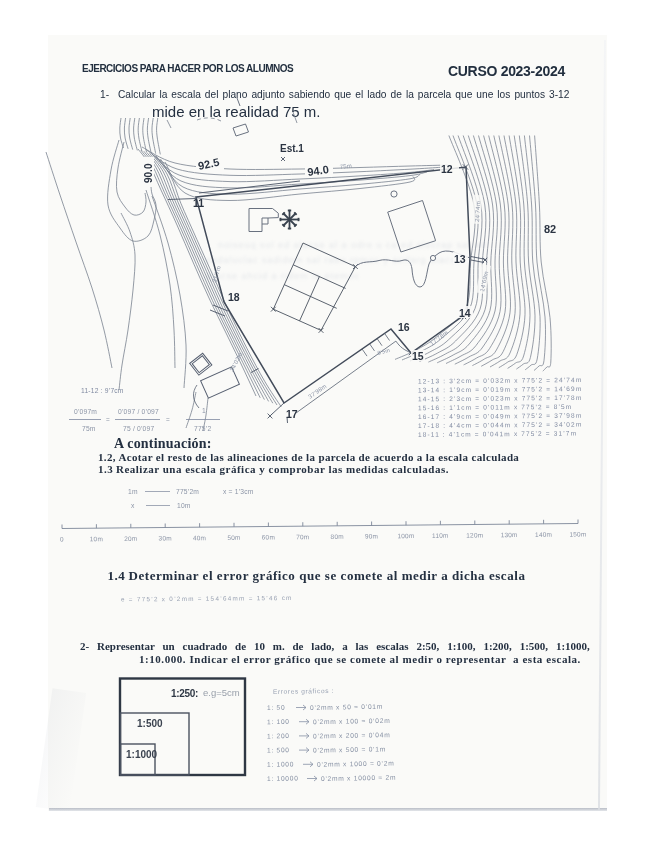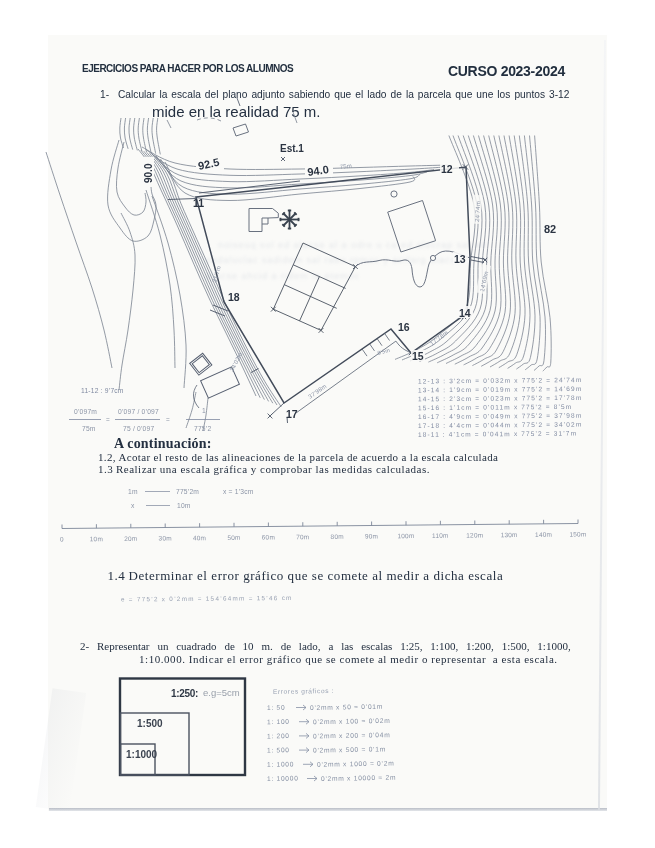--- a/index.html
+++ b/index.html
@@ -2,21 +2,21 @@
 <html><head><meta charset="utf-8">
 <style>
 html,body{margin:0;padding:0;width:655px;height:848px;background:#ffffff;overflow:hidden;}
 *{box-sizing:border-box;}
 body{font-family:"Liberation Sans",sans-serif;}
 .page{position:absolute;left:48px;top:35px;width:559px;height:776px;background:#fafaf8;}
 .pshadow{position:absolute;left:49px;top:808px;width:558px;height:3px;background:linear-gradient(to bottom,#b9bec7,#e4e6ea);}
 .redge{position:absolute;left:601px;top:40px;width:2px;height:770px;background:linear-gradient(to bottom,#f3f4f6,#dadde2);transform:rotate(0.45deg);opacity:0.8;}
 .t{position:absolute;white-space:nowrap;color:#243041;}
 .sans{font-family:"Liberation Sans",sans-serif;}
-.serif{font-family:"Liberation Serif",serif;}
+.serif{font-family:"Liberation Serif",serif;font-weight:bold;}
 .bleed{position:absolute;color:#c2c8d3;filter:blur(1.7px);opacity:0.4;font-size:9px;letter-spacing:1px;white-space:nowrap;}
 svg{position:absolute;left:0;top:0;filter:blur(0.25px);}
 .t{filter:blur(0.2px);}
 </style></head>
 <body>
 
 <div class="page"></div>
 
 <div class="pshadow"></div>
 
@@ -36,21 +36,21 @@
 <div class="t sans" id="p1" style="left:118px;top:89px;font-size:10.2px;word-spacing:1.2px;">Calcular la escala del plano adjunto sabiendo que el lado de la parcela que une los puntos 3-12</div>
 <div class="t sans" style="left:104px;top:103px;font-size:15px;padding-left:48px;">mide en la realidad 75 m.</div>
 
 <div class="t serif" style="left:114px;top:436px;font-size:14px;letter-spacing:0.2px;font-weight:600;">A continuación:</div>
 <div class="t serif" id="l12" style="left:98px;top:450.5px;font-size:11px;letter-spacing:0.35px;">1.2, Acotar el resto de las alineaciones de la parcela de acuerdo a la escala calculada</div>
 <div class="t serif" id="l13" style="left:98px;top:463px;font-size:11px;letter-spacing:0.5px;">1.3 Realizar una escala gráfica y comprobar las medidas calculadas.</div>
 
 <div class="t serif" id="l14" style="left:107.5px;top:567.5px;font-size:13px;letter-spacing:0.55px;">1.4 Determinar el error gráfico que se comete al medir a dicha escala</div>
 
 <div class="t serif" style="left:80px;top:639.5px;font-size:11px;">2-</div>
-<div class="t serif" id="p2" style="left:97px;top:639.5px;font-size:11px;word-spacing:5.1px;">Representar un cuadrado de 10 m. de lado, a las escalas 1:25, 1:100, 1:200, 1:500, 1:1000,</div>
+<div class="t serif" id="p2" style="left:97px;top:639.5px;font-size:11px;word-spacing:5.1px;">Representar un cuadrado de 10 m. de lado, a las escalas 2:50, 1:100, 1:200, 1:500, 1:1000,</div>
 <div class="t serif" id="p2b" style="left:97px;top:652.5px;font-size:11px;letter-spacing:0.55px;margin-left:42px;">1:10.000. Indicar el error gráfico que se comete al medir o representar&nbsp; a esta escala.</div>
 
 <svg width="655" height="848" viewBox="0 0 655 848">
 
 <g fill="none" stroke="#757e8c" stroke-width="0.78">
       <path d="M121.0,118.0 C120.8,119.7 119.9,124.7 119.8,128.0 C119.7,131.3 119.9,134.7 120.5,138.0 C121.1,141.3 123.0,146.3 123.5,148.0"></path>
       <path d="M125.6,118.0 C125.4,119.7 124.5,124.7 124.4,128.0 C124.3,131.3 124.5,134.5 125.1,138.0 C125.7,141.5 127.6,147.0 128.1,148.8"></path>
       <path d="M130.2,118.0 C130.0,119.7 129.1,124.7 129.0,128.0 C128.9,131.3 129.1,134.4 129.7,138.0 C130.3,141.6 132.2,147.7 132.7,149.6"></path>
       <path d="M134.8,118.0 C134.6,119.7 133.7,124.7 133.6,128.0 C133.5,131.3 133.7,134.3 134.3,138.0 C134.9,141.7 136.8,148.3 137.3,150.4"></path>
       <path d="M139.4,118.0 C139.2,119.7 138.3,124.7 138.2,128.0 C138.1,131.3 138.3,134.1 138.9,138.0 C139.5,141.9 141.4,149.0 141.9,151.2"></path>

